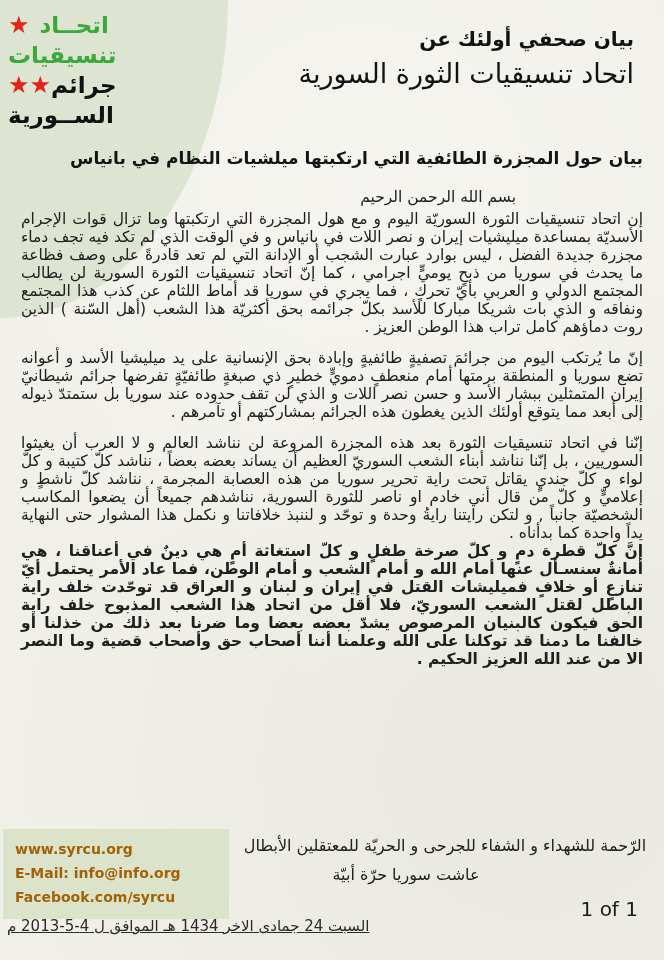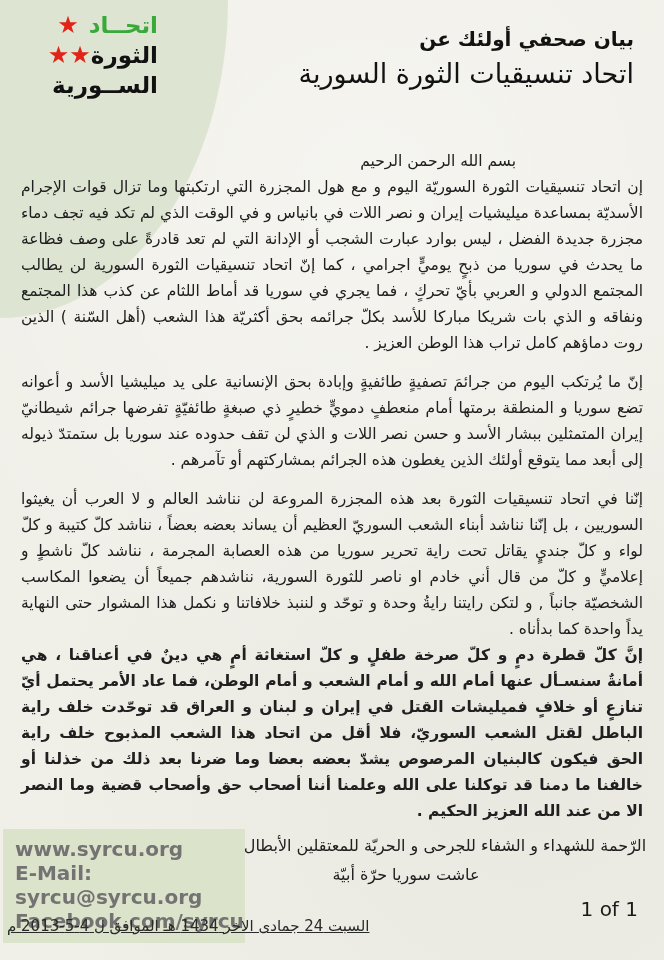--- a/index.html
+++ b/index.html
@@ -22,21 +22,21 @@
   .corner-shape{
     position:absolute;top:0;left:0;
     width:228px;height:318px;
     background:#dee4d2;
     border-radius:0 0 100% 0;
   }
   
   .logo{
     position:absolute;top:10px;left:8px;
     width:150px;
-    direction:rtl;text-align:right;
+    direction:rtl;text-align:left;
     font-weight:bold;
     font-size:23px;line-height:30px;
     color:#39a93a;
   }
   .logo .row{white-space:nowrap;}
   .logo .black{color:#111;}
   .logo .star{color:#e22418;font-size:24px;letter-spacing:-2px;}
   .logo .row1 .star{margin-right:10px;}
   
   .title-block{
@@ -57,41 +57,41 @@
     margin:0 0 16px 0;
     text-align:right;
     color:#141414;
   }
   .basmala{
     font-size:15.5px;line-height:26px;
     text-align:right;
     margin:0 127px 0 0;
   }
   .para{
-    font-size:15.5px;line-height:26px;
+    font-size:15.5px;line-height:18px;
     text-align:justify;
     margin:0 0 13px 0;
   }
   .para:last-child{margin-bottom:0;font-weight:bold;}
   
   .closing{
     position:absolute;top:831px;right:14px;left:240px;
     direction:rtl;text-align:center;
     font-size:16px;line-height:29px;
     color:#202020;
   }
   .closing .slogan{margin-right:78px;}
   .contact-box{
     position:absolute;top:829px;left:3px;
     width:204px;
     background:#dce3cb;
-    padding:8px 26px 10px 12px;
+    padding:8px 10px 10px 12px;
     direction:ltr;text-align:left;
-    font-weight:bold;font-size:20px;line-height:24px;
-    color:#737373;
+    font-weight:bold;font-size:14px;line-height:24px;
+    color:#a16207;
   }
   .page-indicator{
     position:absolute;top:897px;right:26px;
     direction:ltr;
     font-size:20px;color:#1a1a1a;
   }
   .date-line{
     position:absolute;top:917px;left:7px;
     direction:rtl;
     font-size:15px;color:#2a2a2a;
@@ -101,44 +101,46 @@
 </style>
 </head>
 <body>
 
 <div class="page">
 
   <div class="corner-shape"></div>
 
   <div class="logo">
     <div class="row row1"><span>اتحــاد</span><span class="star">★</span></div>
-    <div class="row"><span class="black">الثورة</span><span class="star">★★</span></div>
+    <div class="row"><span>تنسيقيات</span></div>
+    <div class="row"><span class="black">جرائم</span><span class="star">★★</span></div>
     <div class="row"><span class="black">الســورية</span></div>
   </div>
 
   <div class="title-block">
     <div class="pretitle">بيان  صحفي أولئك عن</div>
     <div class="org-title">اتحاد تنسيقيات الثورة السورية</div>
   </div>
 
   <div class="content">
+    <h2 class="subject">بيان حول المجزرة الطائفية التي ارتكبتها ميلشيات النظام في بانياس</h2>
     <div class="basmala">بسم الله الرحمن الرحيم</div>
     <p class="para">إن اتحاد تنسيقيات الثورة السوريّة اليوم و مع هول المجزرة التي ارتكبتها وما تزال قوات الإجرام الأسديّة بمساعدة ميليشيات إيران و نصر اللات في بانياس و في الوقت الذي لم تكد فيه تجف دماء مجزرة جديدة الفضل ، ليس بوارد عبارت الشجب أو الإدانة التي لم تعد قادرةً على وصف فظاعة ما يحدث في سوريا من ذبحٍ يوميٍّ اجرامي ، كما إنّ اتحاد تنسيقيات الثورة السورية لن يطالب المجتمع الدولي و العربي بأيّ تحركٍ ، فما يجري في سوريا قد أماط اللثام عن كذب هذا المجتمع ونفاقه و الذي بات شريكا مباركا للأسد بكلّ جرائمه بحق أكثريّة هذا الشعب (أهل السّنة ) الذين روت دماؤهم كامل تراب هذا الوطن العزيز .</p>
     <p class="para">إنّ ما يُرتكب اليوم من جرائمَ تصفيةٍ طائفيةٍ وإبادة بحق الإنسانية على يد ميليشيا الأسد و أعوانه تضع سوريا و المنطقة برمتها أمام منعطفٍ دمويٍّ خطيرٍ ذي صبغةٍ طائفيّةٍ تفرضها جرائم شيطانيّ إيران المتمثلين ببشار الأسد و حسن نصر اللات و الذي لن تقف حدوده عند سوريا بل ستمتدّ ذيوله إلى أبعد مما يتوقع أولئك الذين يغطون هذه الجرائم بمشاركتهم أو تآمرهم .</p>
     <p class="para" style="margin-bottom:0;">إنّنا في اتحاد تنسيقيات الثورة بعد هذه المجزرة المروعة لن نناشد العالم و لا العرب أن يغيثوا السوريين ، بل إنّنا نناشد أبناء الشعب السوريّ العظيم أن يساند بعضه بعضاً ، نناشد كلّ كتيبة و كلّ لواء و كلّ جنديٍ يقاتل تحت راية تحرير سوريا من هذه العصابة المجرمة ، نناشد كلّ ناشطٍ و إعلاميٍّ و كلّ من قال أني خادم او ناصر للثورة السورية، نناشدهم جميعاً أن يضعوا المكاسب الشخصيّة جانباً , و لتكن رايتنا رايةُ وحدة و توحّد و لننبذ خلافاتنا و نكمل هذا المشوار حتى النهاية يداً واحدة كما بدأناه .</p>
     <p class="para" style="margin-top:0;">إنَّ كلّ قطرة دمٍ و كلّ صرخة طفلٍ و كلّ استغاثة أمٍ هي دينٌ في أعناقنا ، هي أمانةٌ سنسـأل عنها أمام الله و أمام الشعب و أمام الوطن، فما عاد الأمر يحتمل أيّ تنازعٍ أو خلافٍ فميليشات القتل في إيران و لبنان و العراق قد توحّدت خلف راية الباطل لقتل الشعب السوريّ، فلا أقل من اتحاد هذا الشعب المذبوح خلف راية الحق فيكون كالبنيان المرصوص يشدّ بعضه بعضا وما ضرنا بعد ذلك من خذلنا أو خالفنا ما دمنا قد توكلنا على الله وعلمنا أننا أصحاب حق وأصحاب قضية  وما النصر الا من عند الله العزيز الحكيم .</p>
   </div>
 
   <div class="closing">
     <div>الرّحمة للشهداء و الشفاء للجرحى و الحريّة للمعتقلين الأبطال</div>
     <div class="slogan">عاشت سوريا حرّة أبيّة</div>
   </div>
 
   <div class="contact-box">
     <div>www.syrcu.org</div>
-    <div>E-Mail: syrcu@syrcu.org</div>
+    <div>E-Mail: info@info.org</div>
     <div>Facebook.com/syrcu</div>
   </div>
 
   <div class="page-indicator">1 of 1</div>
   <div class="date-line">السبت 24 جمادى الاخر 1434 هـ  الموافق ل 4-5-2013 م</div>
 
 </div>
 
 </body></html>

